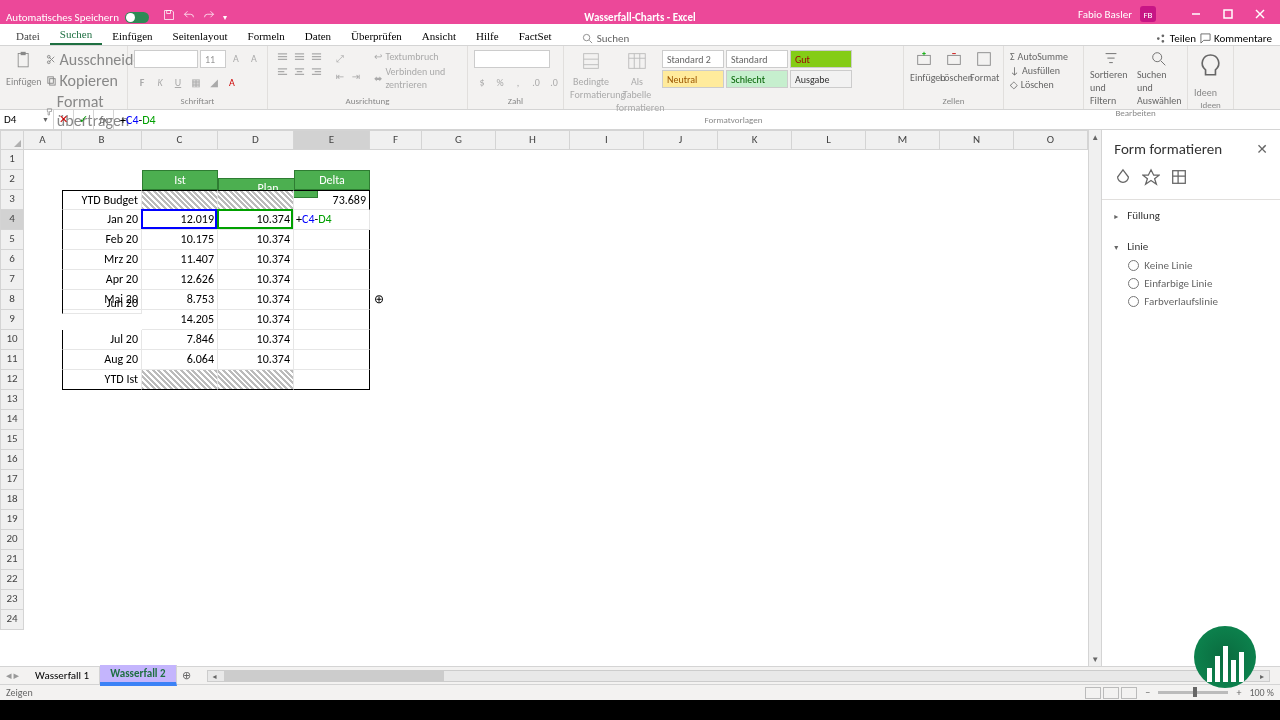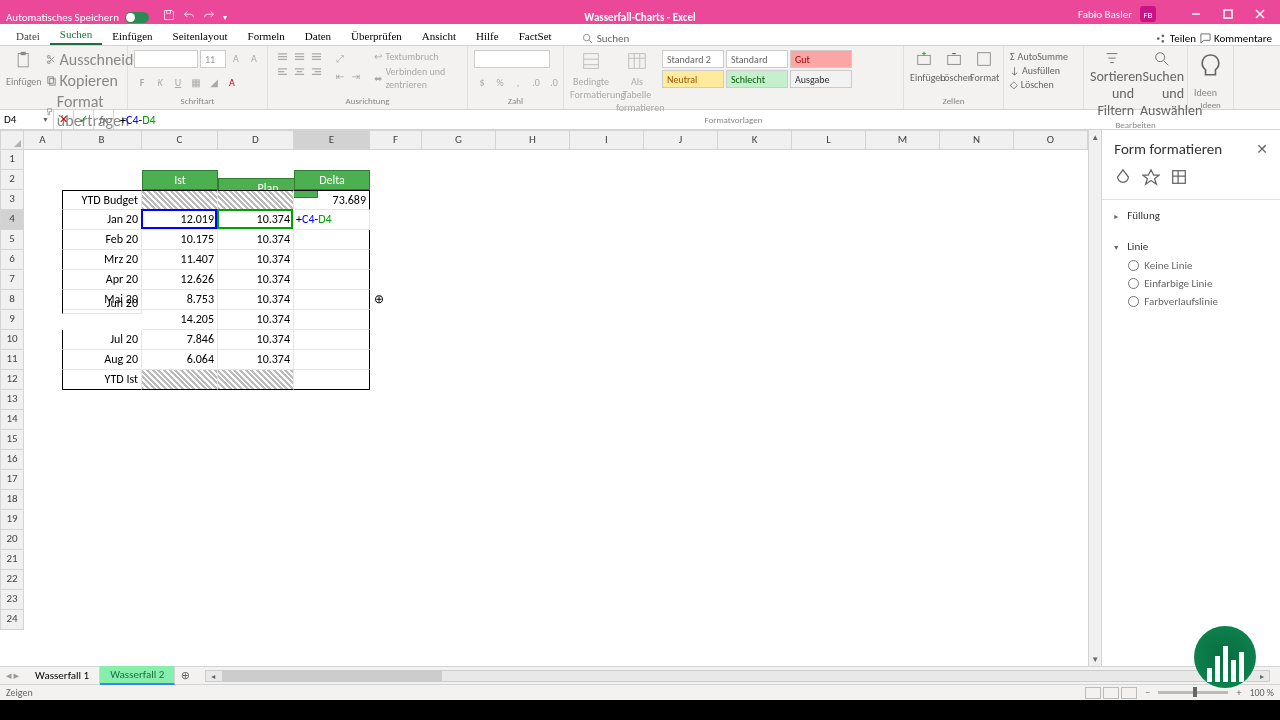--- a/index.html
+++ b/index.html
@@ -49,31 +49,31 @@
 .align-grid svg { width:11px; height:11px; stroke:#aaa; stroke-width:1.2; }
 .wrap-merge { display:flex; flex-direction:column; gap:2px; margin-left:6px; font-size:10px; color:#aaa; }
 .wrap-merge div { display:flex; align-items:center; gap:3px; }
 .num-fmt { display:flex; flex-direction:column; gap:2px; }
 .num-fmt .combo { background:#fff; border:1px solid #ccc; height:18px; width:76px; font-size:10px; padding:0 4px; color:#999; display:flex; align-items:center; }
 .styles-area { display:flex; gap:12px; }
 .big-btn { width:42px; text-align:center; color:#aaa; }
 .big-btn svg { width:22px; height:22px; }
 .style-gallery { display:grid; grid-template-columns:repeat(3,62px); gap:2px; font-size:10px; }
 .style-cell { border:1px solid #ccc; height:18px; display:flex; align-items:center; padding:0 4px; background:#fff; color:#666; }
-.style-cell.bad { background:#fca5a5; color:#9c0006; }
+.style-cell.bad { background:#84cc16; color:#9c0006; }
 .style-cell.neutral { background:#ffeb9c; color:#9c5700; }
 .style-cell.good { background:#c6efce; color:#006100; }
 .style-cell.output { background:#f2f2f2; color:#333; }
 .cells-group .content { gap:2px; }
 .cells-btn { width:28px; text-align:center; color:#666; }
 .cells-btn svg { width:18px; height:18px; }
 .edit-group .content { flex-direction:column; font-size:10px; color:#666; gap:1px; align-items:flex-start; }
 .edit-group .content > div { display:flex; align-items:center; gap:3px; }
 .edit-group2 .content { gap:6px; }
-.edit-group2 .bb { width:44px; text-align:right; color:#666; font-size:14px; }
+.edit-group2 .bb { width:44px; text-align:left; color:#666; font-size:10px; }
 .edit-group2 .bb svg { width:18px; height:18px; margin:0 auto; display:block; }
 .ideas { width:38px; }
 
 
 .formula-bar { height: 20px; border-bottom:1px solid #d4d4d4; display:flex; align-items:center; font-size:11px; }
 .name-box { width:54px; border-right:1px solid #d4d4d4; padding:0 4px; display:flex; align-items:center; height:100%; }
 .name-box .dd { margin-left:auto; font-size:7px; color:#666; }
 .fb-btns { display:flex; gap:0; height:100%; }
 .fb-btns div { width:20px; display:flex; align-items:center; justify-content:center; border-right:1px solid #d4d4d4; color:#666; font-size:11px; }
 .fb-btns .cancel { color:#c00; }
@@ -125,21 +125,21 @@
 
 
 .vscroll { width:14px; background:#f0f0f0; border-left:1px solid #d4d4d4; position:relative; }
 .vscroll .arrow-up, .vscroll .arrow-down { height:14px; text-align:center; font-size:8px; color:#666; line-height:14px; }
 .vscroll .arrow-down { position:absolute; bottom:0; width:100%; }
 
 
 .sheet-tabs { height:18px; background:#f3f2f1; border-top:1px solid #d4d4d4; display:flex; align-items:center; font-size:11px; }
 .sheet-tabs .nav { display:flex; gap:2px; padding:0 6px; color:#999; }
 .sheet-tabs .tab { padding:2px 10px; border-right:1px solid #d4d4d4; cursor:pointer; }
-.sheet-tabs .tab.active { background:#86efac; border-bottom:2px solid #3b82f6; color:#1e6f41; font-weight:400; }
+.sheet-tabs .tab.active { background:#c4b5fd; border-bottom:4px solid #3b82f6; color:#1e6f41; font-weight:700; }
 .sheet-tabs .add { width:20px; text-align:center; color:#666; }
 .sheet-tabs .hscroll { flex:1; margin:0 10px; height:12px; background:#e8e8e8; border:1px solid #ccc; position:relative; display:flex; align-items:center; }
 .sheet-tabs .hscroll .left,.sheet-tabs .hscroll .right { width:14px; text-align:center; font-size:8px; color:#666; }
 .sheet-tabs .hscroll .thumb { width:220px; height:10px; background:#ccc; position:absolute; left:16px; }
 
 
 .status-bar { height:16px; background:#f3f2f1; border-top:1px solid #d4d4d4; display:flex; align-items:center; font-size:10px; color:#666; padding:0 6px; }
 .status-bar .right { margin-left:auto; display:flex; align-items:center; gap:8px; }
 .view-btns { display:flex; gap:2px; }
 .view-btns div { width:16px; height:12px; border:1px solid #bbb; }

